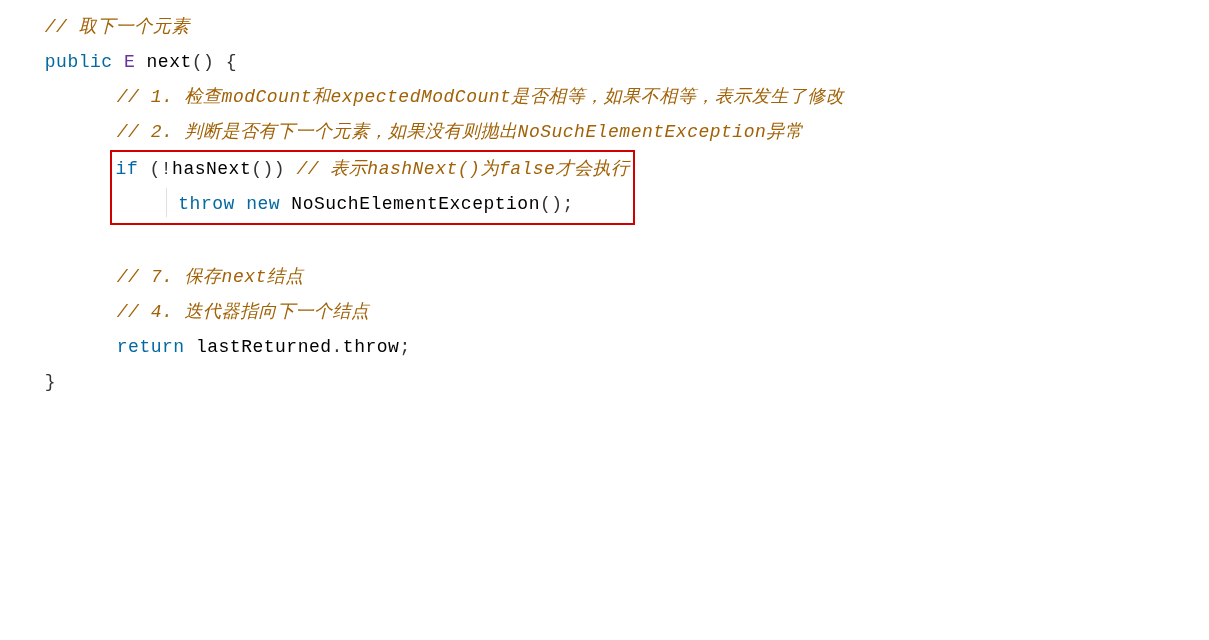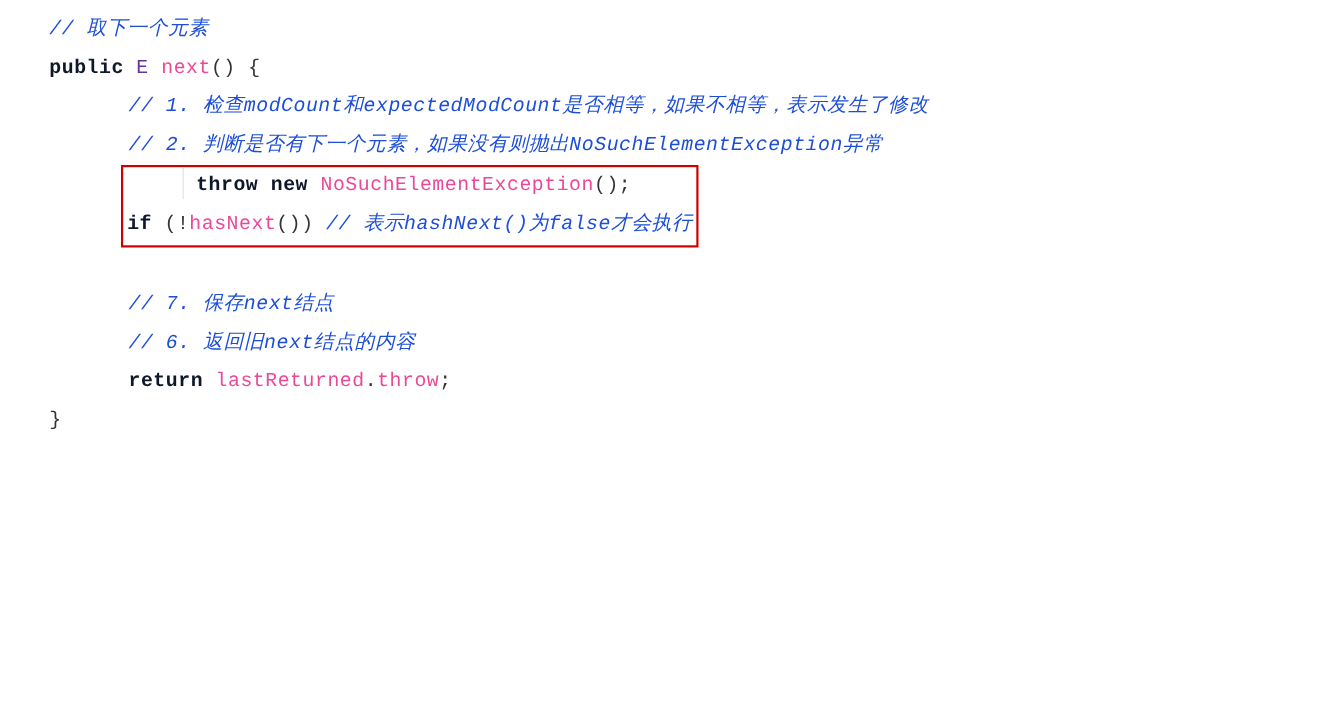--- a/index.html
+++ b/index.html
@@ -8,24 +8,24 @@
     font-family: "Courier New", Courier, monospace;
     font-size: 18px;
     line-height: 1.95;
     padding: 10px 0 10px 16px;
     color: #333;
     letter-spacing: 0.5px;
   }
   .code-line {
     white-space: pre;
   }
-  .comment { color: #1d4ed8; font-style: italic; }
-  .keyword { color: #0f172a; font-weight: bold; }
+  .comment { color: #a16207; font-style: italic; }
+  .keyword { color: #0369a1; font-weight: normal; }
   .type    { color: #663399; }
-  .ident   { color: #ec4899; }
+  .ident   { color: #000000; }
   .punct   { color: #333333; }
   .redbox {
     border: 2px solid #d00000;
     padding: 0 4px;
     margin-left: 5.2em;
     display: inline-block;
   }
   .indent0 { padding-left: 1.6em; }
   .indent1 { padding-left: 5.6em; }
   .inbox-indent1 { padding-left: 0; }
@@ -49,32 +49,32 @@
 <div class="code-line indent0"><span class="comment">// 取下一个元素</span></div>
 
 <div class="code-line indent0"><span class="keyword">public</span><span> </span><span class="type">E</span><span> </span><span class="ident">next</span><span class="punct">() {</span></div>
 
 <div class="code-line indent1"><span class="comment">// 1. 检查modCount和expectedModCount是否相等，如果不相等，表示发生了修改</span></div>
 
 
 <div class="code-line indent1"><span class="comment">// 2. 判断是否有下一个元素，如果没有则抛出NoSuchElementException异常</span></div>
 
 <div class="redbox">
+<div class="code-line inbox-indent1"><span class="keyword">if</span><span class="punct"> (!</span><span class="ident">hasNext</span><span class="punct">()) </span><span class="comment">// 表示hashNext()为false才会执行</span></div>
 <div class="code-line inbox-indent2"><span class="guide"></span> <span class="keyword">throw</span><span> </span><span class="keyword">new</span><span class="ident"> NoSuchElementException</span><span class="punct">();</span></div>
-<div class="code-line inbox-indent1"><span class="keyword">if</span><span class="punct"> (!</span><span class="ident">hasNext</span><span class="punct">()) </span><span class="comment">// 表示hashNext()为false才会执行</span></div>
 </div>
 
 <div class="code-line">&nbsp;</div>
 
 <div class="code-line indent1"><span class="comment">// 7. 保存next结点</span></div>
 
 
+<div class="code-line indent1"><span class="comment">// 4. 迭代器指向下一个结点</span></div>
 
 
 
 
-<div class="code-line indent1"><span class="comment">// 6. 返回旧next结点的内容</span></div>
 
 <div class="code-line indent1"><span class="keyword">return</span><span> </span><span class="ident">lastReturned</span><span class="punct">.</span><span class="ident">throw</span><span class="punct">;</span></div>
 
 <div class="code-line indent0"><span class="punct">}</span></div>
 
 </div>
 
 </body></html>

